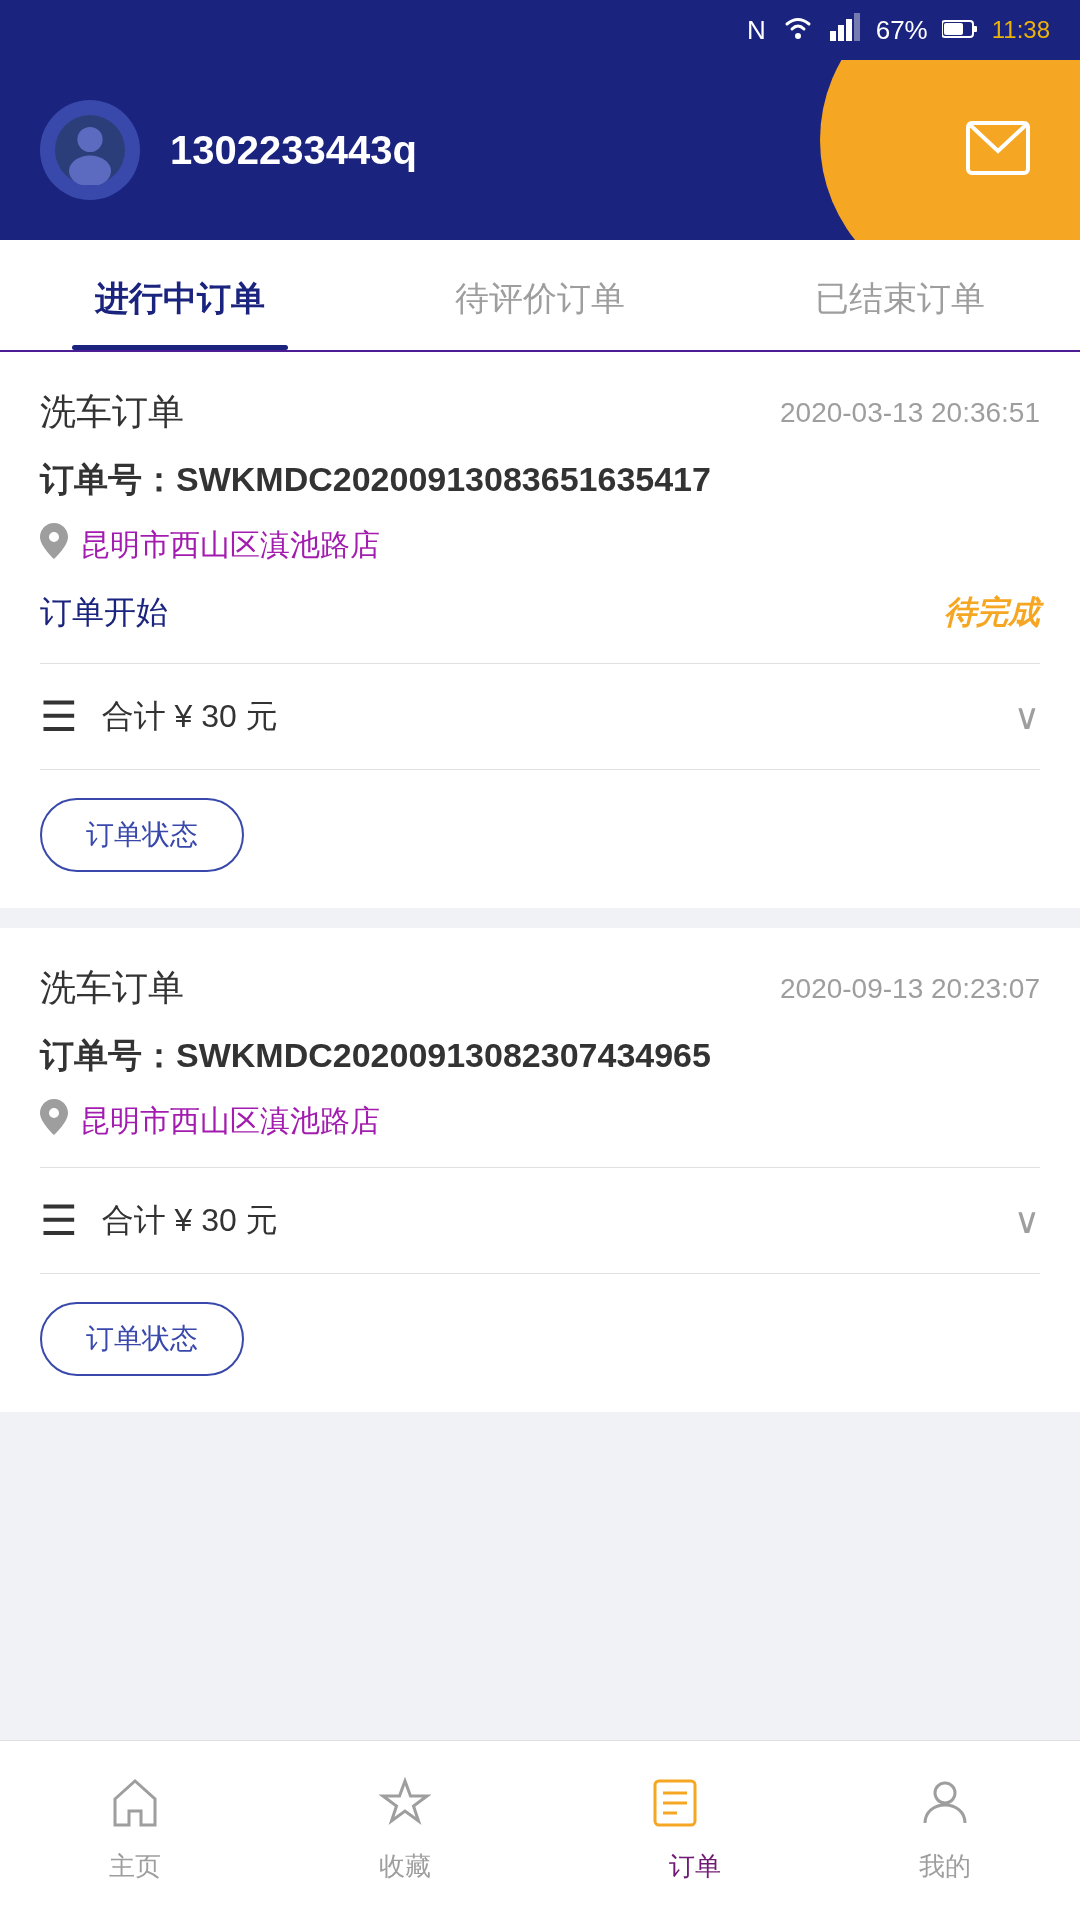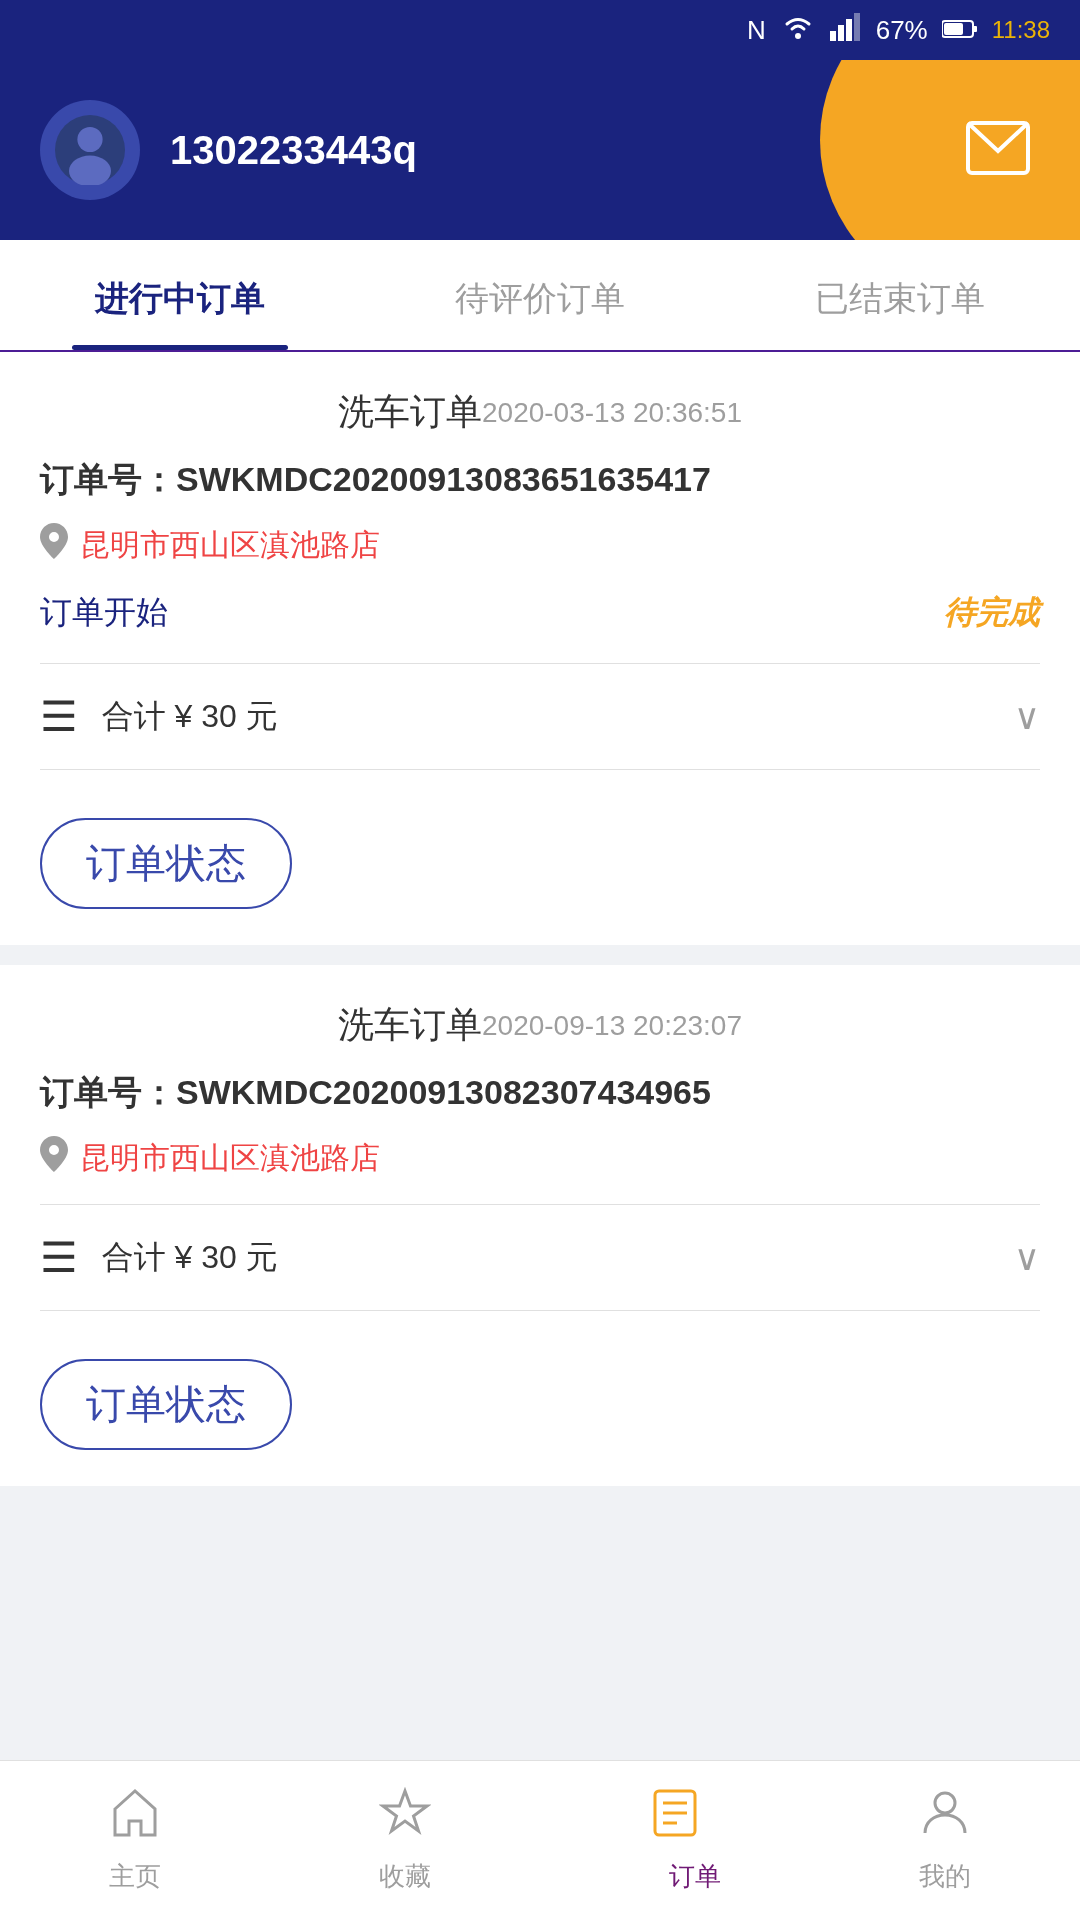--- a/index.html
+++ b/index.html
@@ -120,21 +120,21 @@
       padding: 0;
     }
 
     
     .order-card {
       background: white;
       margin-bottom: 20px;
     }
     .order-header {
       display: flex;
-      justify-content: center;
+      justify-content: space-between;
       align-items: center;
       padding: 36px 40px 20px;
     }
     .order-type {
       font-size: 36px;
       color: #333;
       font-weight: 500;
     }
     .order-time {
       font-size: 28px;
@@ -151,21 +151,21 @@
       align-items: center;
       padding: 0 40px 24px;
       gap: 12px;
     }
     .location-pin {
       color: #9e9e9e;
       font-size: 32px;
     }
     .location-text {
       font-size: 30px;
-      color: #ef4444;
+      color: #a21caf;
     }
     .order-status-row {
       display: flex;
       justify-content: space-between;
       align-items: flex-start;
       padding: 0 40px 28px;
     }
     .order-start {
       font-size: 32px;
       color: #1a237e;
@@ -208,32 +208,31 @@
     }
     .order-actions {
       padding: 28px 40px 36px;
     }
     .btn-order-status {
       border: 2px solid #3949ab;
       color: #3949ab;
       background: transparent;
       border-radius: 50px;
       padding: 16px 44px;
-      font-size: 40px;
+      font-size: 28px;
       cursor: pointer;
-      margin-top: 20px;
     }
 
     
     .bottom-nav {
       position: fixed;
       bottom: 0;
       left: 0;
       width: 1080px;
-      height: 160px;
+      height: 180px;
       background: white;
       display: flex;
       align-items: center;
       border-top: 1px solid #e0e0e0;
     }
     .nav-item {
       flex: 1;
       display: flex;
       flex-direction: column;
       align-items: center;

